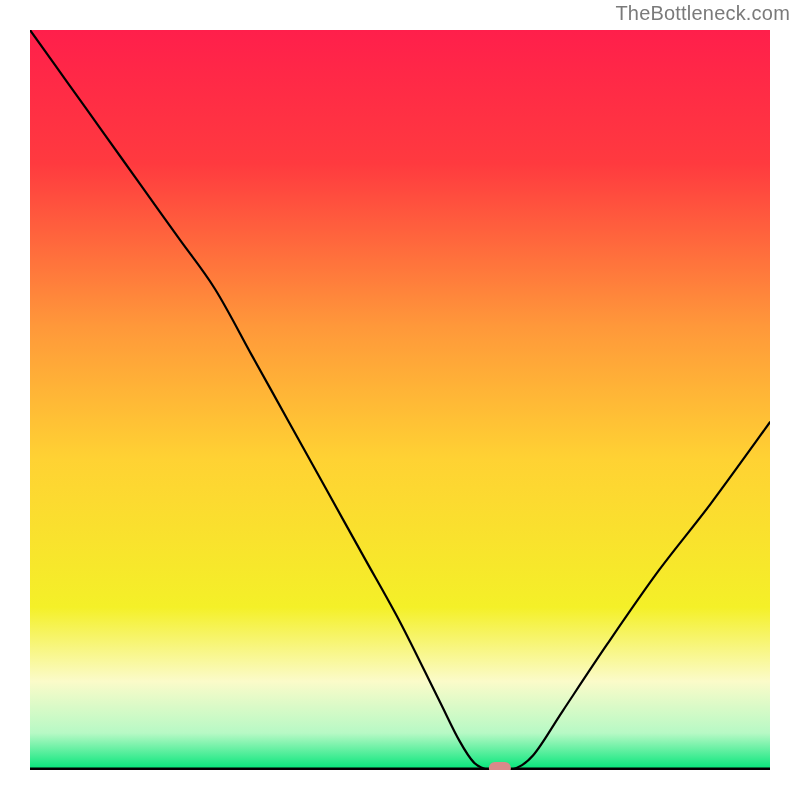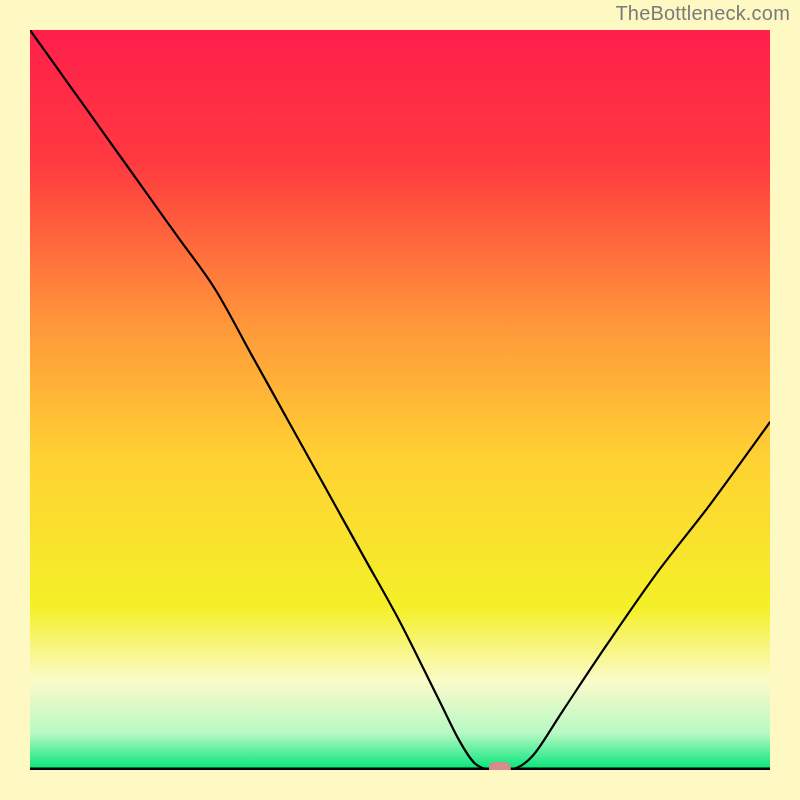--- a/index.html
+++ b/index.html
@@ -8,21 +8,21 @@
     width: 800px;
     height: 800px;
     background: #000;
     overflow: hidden;
     font-family: Arial, Helvetica, sans-serif;
   }
   .outer {
     position: relative;
     width: 800px;
     height: 800px;
-    background: #fef9c3;
+    background: #ffffff;
   }
   .watermark {
     position: absolute;
     top: 2px;
     right: 10px;
     color: #7a7a7a;
     font-size: 20px;
     font-weight: 500;
     letter-spacing: 0.2px;
   }

